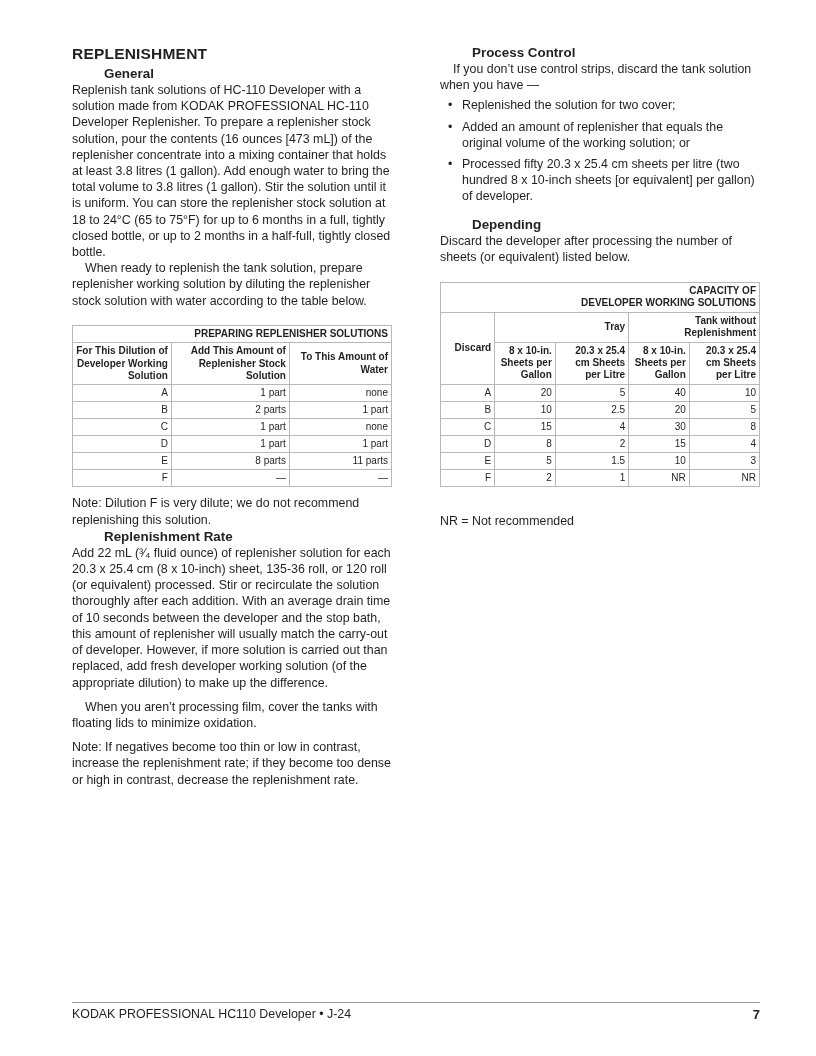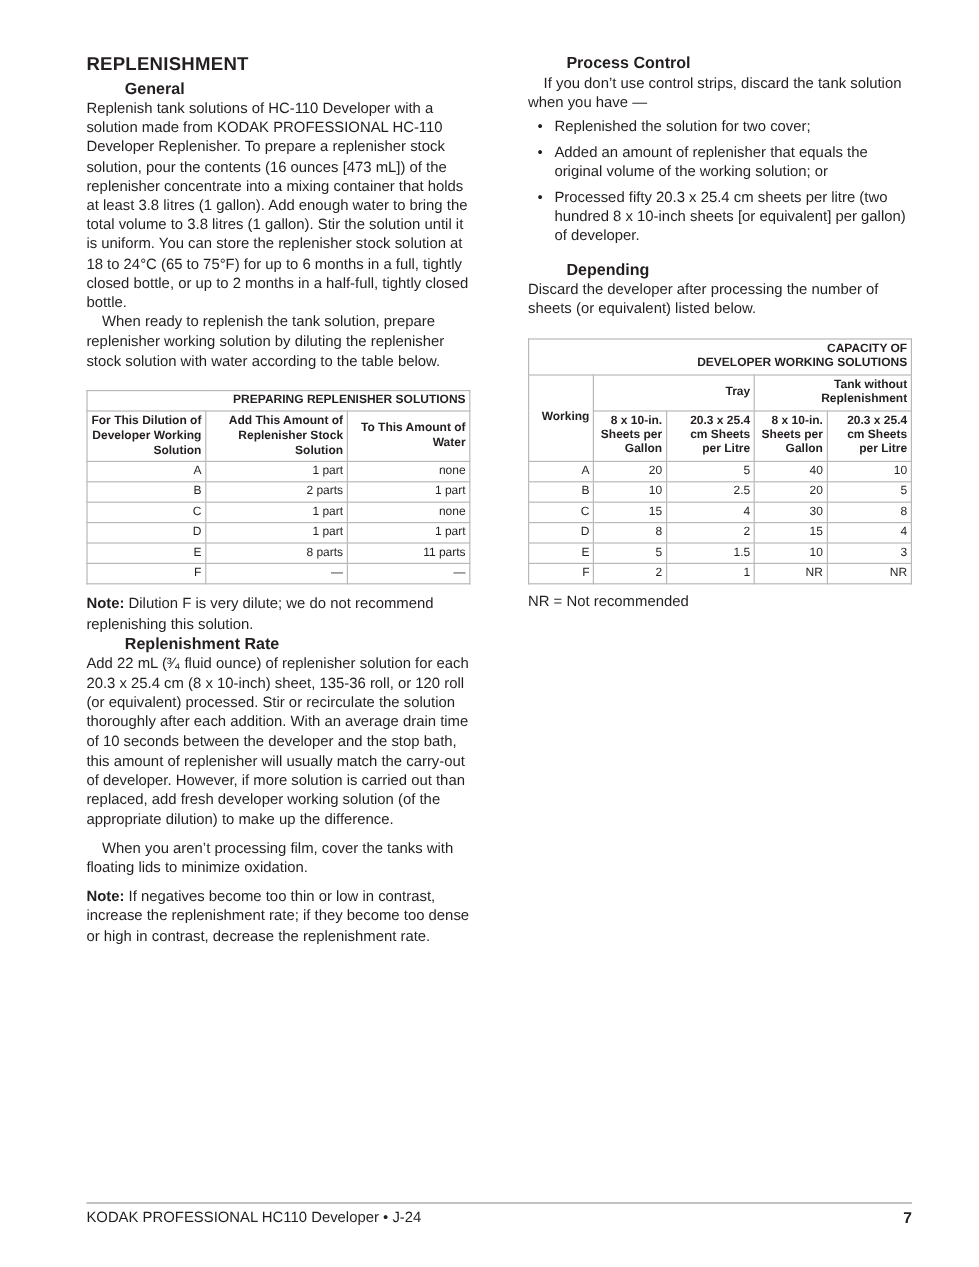--- a/index.html
+++ b/index.html
@@ -7,21 +7,21 @@
          font-family: "Liberation Sans", sans-serif; color: #231f20; }
   .col { position: absolute; top: 44px; width: 320px; font-size: 12.4px; line-height: 16.2px; }
   .col-left { left: 72px; }
   .col-right { left: 440px; }
   h1 { font-size: 15.5px; font-weight: bold; margin: 0 0 2px 0; letter-spacing: 0.2px; line-height: 19px; }
   h2 { font-size: 13.4px; font-weight: bold; margin: 0; line-height: 17px; padding-left: 32px; }
   p { margin: 0; }
   .indent { text-indent: 13px; }
   .gap { margin-top: 8px; }
   .sec-gap { margin-top: 0; }
-  b.note { font-weight: bold; }
+  b.note { font-weight: normal; }
   table { border-collapse: collapse; width: 100%; font-size: 10px; line-height: 12.4px; }
   td, th { border: 1px solid #b8b8b8; text-align: right; padding: 2px 3px; }
   th { font-weight: bold; }
   td { height: 14px; padding: 1px 3px; }
   .t1 { margin-top: 16px; }
   .t2 { margin-top: 17px; padding-left: 32px; }
   ul { margin: 4px 0 0 0; padding: 0 0 0 22px; list-style: none; }
   ul li { position: relative; margin-bottom: 5px; }
   ul li::before { content: "•"; position: absolute; left: -14px; }
   .footer-rule { position: absolute; left: 72px; width: 688px; top: 1002px; border-top: 1px solid #9a9a9a; }
@@ -99,21 +99,21 @@
 
   <h2 class="sec-gap" style="margin-top:11px">Depending</h2>
   <p>Discard the developer after processing the number of sheets (or equivalent) listed below.</p>
 
   <table class="t2">
     <tbody>
         <tr>
           <th colspan="5"><span>CAPACITY OF</span><br><span>DEVELOPER WORKING SOLUTIONS</span></th>
         </tr>
     <tr>
-      <th rowspan="2" style="width:17%">Working</th>
+      <th rowspan="2" style="width:17%">Discard</th>
       <th colspan="2">Tray</th>
       <th colspan="2">Tank without Replenishment</th>
     </tr>
     <tr>
       <th style="width:19%">8 x 10-in. Sheets per Gallon</th>
       <th style="width:23%">20.3 x 25.4 cm Sheets per Litre</th>
       <th style="width:19%">8 x 10-in. Sheets per Gallon</th>
       <th>20.3 x 25.4 cm Sheets per Litre</th>
     </tr>
     <tr>
@@ -154,18 +154,18 @@
     <tr>
       <td>F</td>
       <td>2</td>
       <td>1</td>
       <td>NR</td>
       <td>NR</td>
     </tr>
   </tbody>
     </table>
 
-  <p class="gap" style="margin-top:6px">NR = Not recommended</p>
+  <p class="gap" style="margin-top:26px">NR = Not recommended</p>
 </div>
 
 <div class="footer-rule"></div>
 <div class="footer-left">KODAK PROFESSIONAL HC110 Developer • J-24</div>
 <div class="footer-right">7</div>
 
 </body></html>

